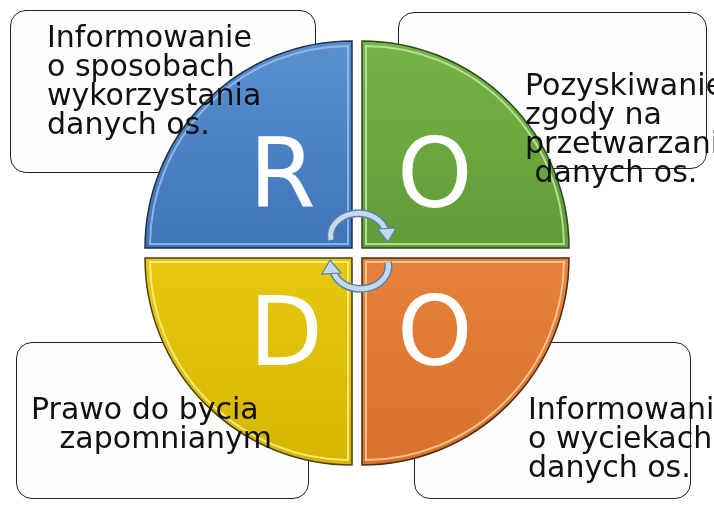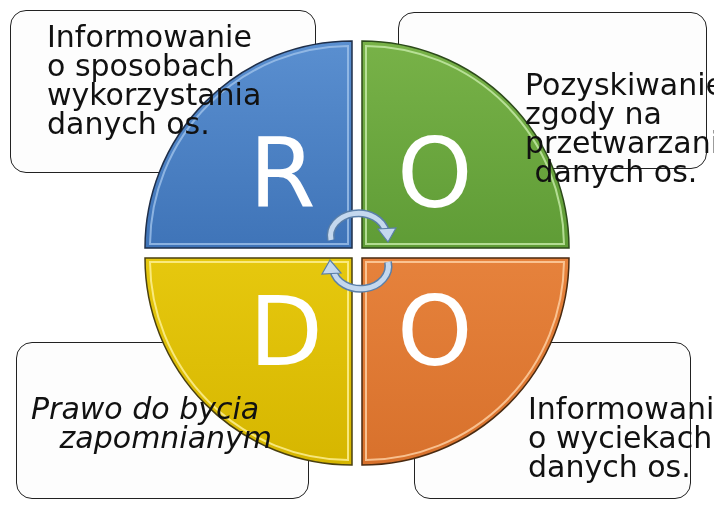--- a/index.html
+++ b/index.html
@@ -77,17 +77,17 @@
 <div class="letter" style="left:397px;top:284px;">O</div>
 
 <div class="box-text" style="left:47px;top:22px;">Informowanie
 o sposobach
 wykorzystania
 danych os.</div>
 <div class="box-text" style="left:525px;top:26px;margin-top:44px;">Pozyskiwanie
 zgody na
 przetwarzanie
  danych os.</div>
-<div class="box-text" style="left:31px;top:394px;font-style:italic;">Prawo do bycia
+<div class="box-text" style="left:31px;top:394px;">Prawo do bycia
    zapomnianym</div>
 <div class="box-text" style="left:528px;top:394px;">Informowanie
 o wyciekach
 danych os.</div>
 
 </body></html>

